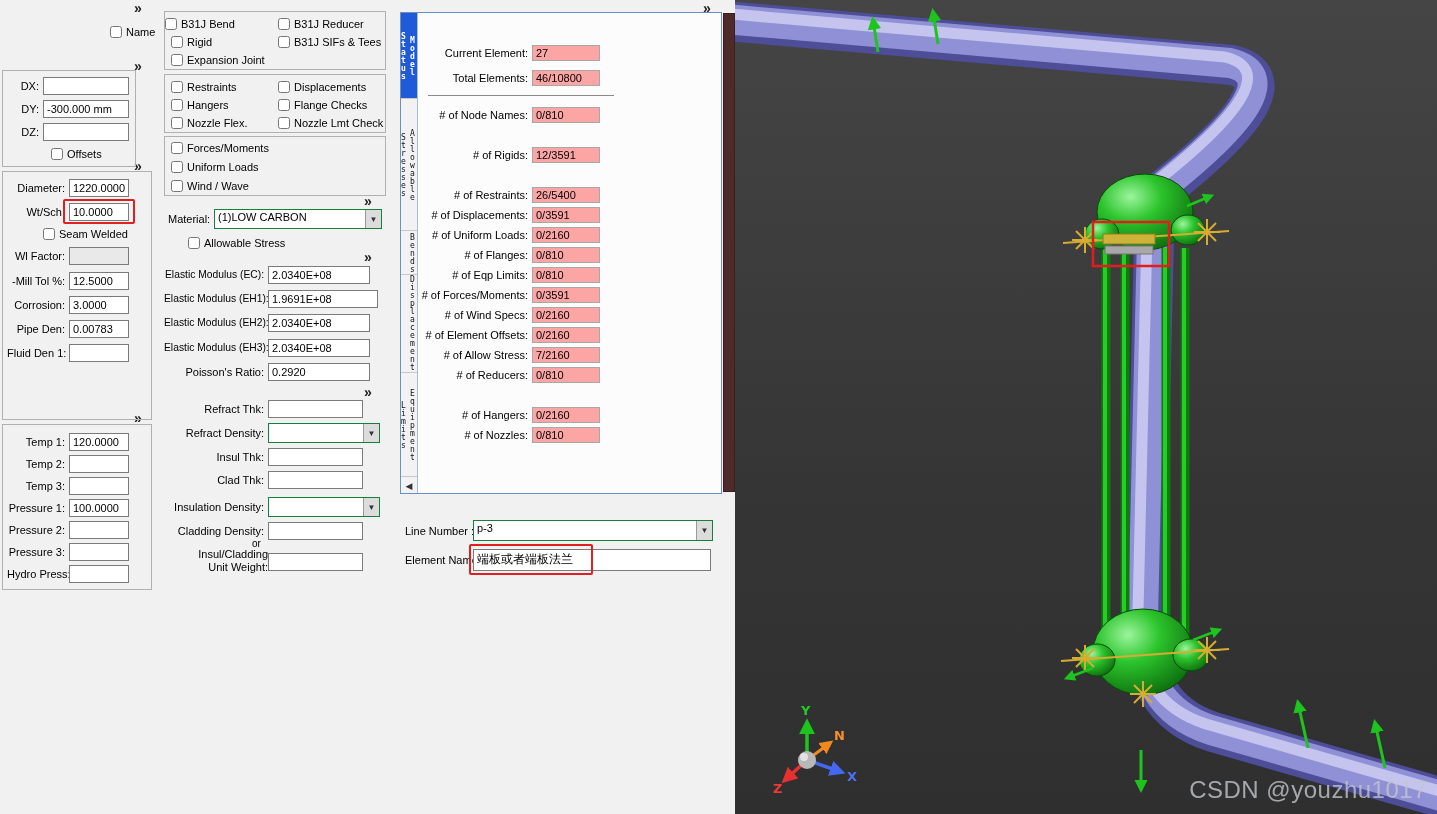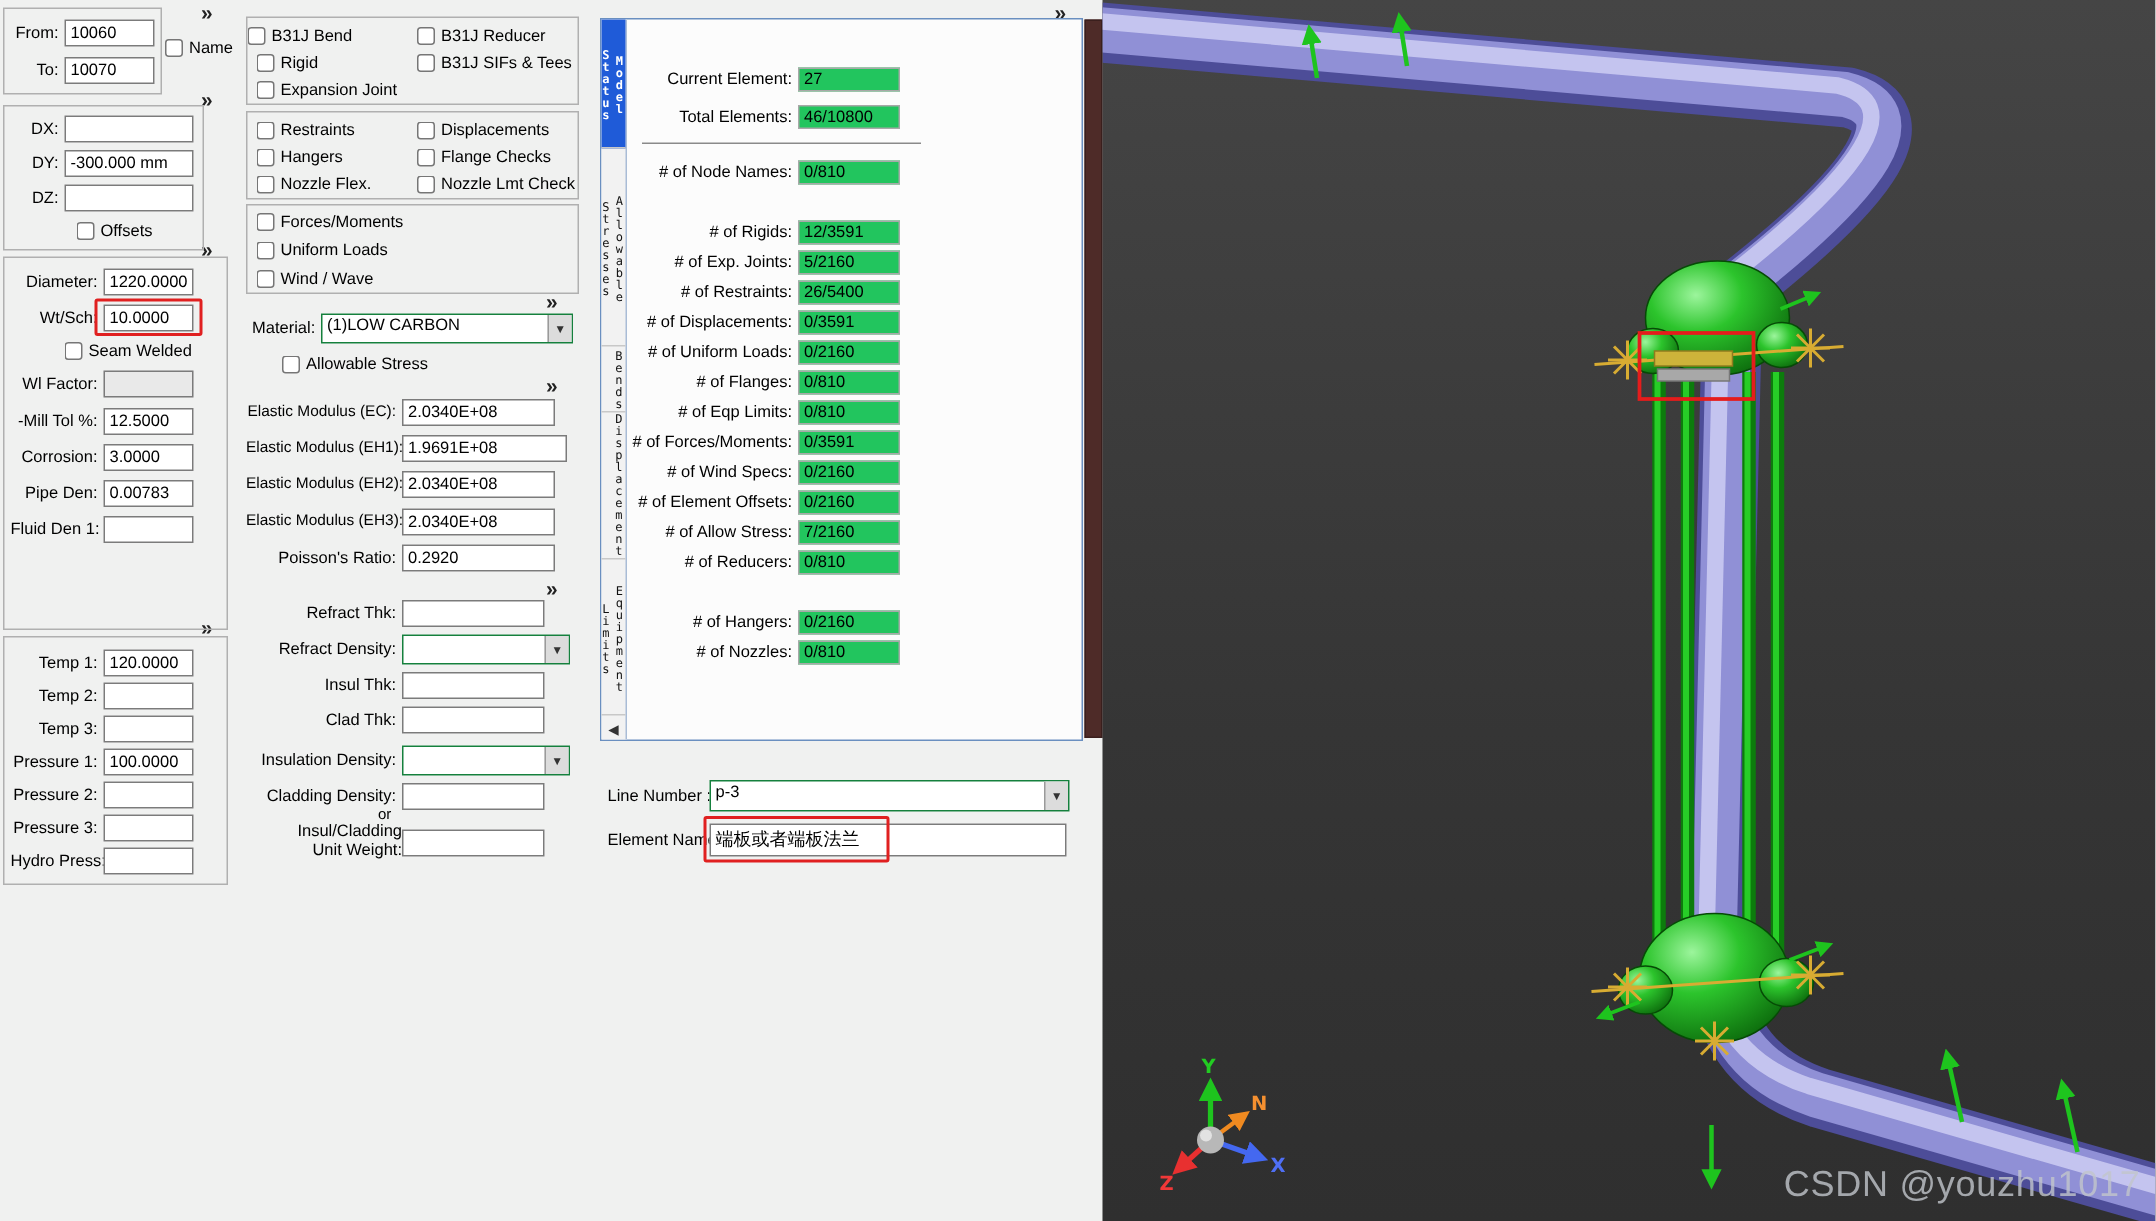--- a/index.html
+++ b/index.html
@@ -29,21 +29,21 @@
   .or-lbl { position:absolute; font-size:10px; }
 
   .ms-panel { position:absolute; border:1px solid #6a8fc0; background:#fcfcfc; }
   .ms-tabs { position:absolute; left:0; top:0; width:17px; height:100%; display:flex; flex-direction:column; background:#f2f2f2; border-right:1px solid #a9bcd6; }
   .ms-tab { writing-mode:vertical-rl; text-orientation:upright; font-family:"DejaVu Sans Mono",monospace; font-size:8px; letter-spacing:-1px; text-align:center; width:16px; color:#111; border-bottom:1px solid #c8c8c8; overflow:hidden; cursor:pointer; }
   .ms-tab.active { background:#1f5bd8; color:#fff; font-weight:bold; }
   .ms-collapse { flex:1; display:flex; align-items:flex-end; justify-content:center; font-size:9px; color:#333; padding-bottom:2px; cursor:pointer; }
   .ms-content { position:absolute; left:17px; top:0; right:0; bottom:0; }
   .ms-row { position:absolute; left:0; width:100%; height:20px; display:flex; align-items:center; }
   .ms-lbl { width:114px; text-align:right; padding-right:4px; font-size:11px; white-space:nowrap; }
-  .ms-val { width:68px; height:16px; border:1px solid #a8a8a8; background:#22c55e; font-size:11px; line-height:14px; padding:0 3px; overflow:hidden; }
+  .ms-val { width:68px; height:16px; border:1px solid #a8a8a8; background:#fca5a5; font-size:11px; line-height:14px; padding:0 3px; overflow:hidden; }
   .ms-sep { position:absolute; top:82px; left:10px; width:186px; border-top:1px solid #8a8a8a; }
 
   .maroon { position:absolute; background:#4e2b28; border:1px solid #3a1f1d; }
 
   .viewport { position:absolute; left:735px; top:0; width:702px; height:814px; background:linear-gradient(180deg,#454545 0%,#353535 60%,#2f2f2f 100%); overflow:hidden; }
   .viewport svg { position:absolute; left:0; top:0; }
   .watermark { position:absolute; right:10px; bottom:10px; font-size:24px; color:#c2c6cc; opacity:.8; letter-spacing:.5px; }
 </style>
 </head>
 <body>
@@ -54,30 +54,20 @@
 
     <div class="chev" style="left:134px;top:2px">»</div>
     <div class="chev" style="left:134px;top:60px">»</div>
     <div class="chev" style="left:134px;top:160px">»</div>
     <div class="chev" style="left:134px;top:412px">»</div>
     <div class="chev" style="left:364px;top:195px">»</div>
     <div class="chev" style="left:364px;top:251px">»</div>
     <div class="chev" style="left:364px;top:386px">»</div>
     <div class="chev" style="left:703px;top:2px">»</div>
 
-    <div class="group" style="left:2px;top:5px;width:106px;height:58px">
-      <div class="frow" style="left:2px;top:6px">
-        <span class="lbl" style="width:38px">From:</span>
-        <input class="fld" style="width: 60px;" value="10060">
-      </div>
-      <div class="frow" style="left:2px;top:31px">
-        <span class="lbl" style="width:38px">To:</span>
-        <input class="fld" style="width: 60px;" value="10070">
-      </div>
-    </div>
     <div class="cbrow" style="left:110px;top:25px">
       <input type="checkbox" style="">
       <span class="cblbl">Name</span>
     </div>
 
     <div class="group" style="left:2px;top:70px;width:134px;height:97px">
       <div class="frow" style="left:2px;top:5px">
         <span class="lbl" style="width:38px">DX:</span>
         <input class="fld" style="width: 86px;" value="">
       </div>
@@ -316,24 +306,20 @@
           <span class="ms-val">46/10800</span>
         </div>
         <div class="ms-sep"></div>
         <div class="ms-row" style="top:92px">
             <span class="ms-lbl"># of Node Names:</span>
             <span class="ms-val">0/810</span>
           </div>
         <div class="ms-row" style="top:132px">
             <span class="ms-lbl"># of Rigids:</span>
             <span class="ms-val">12/3591</span>
-          </div>
-        <div class="ms-row" style="top:152px">
-            <span class="ms-lbl"># of Exp. Joints:</span>
-            <span class="ms-val">5/2160</span>
           </div>
         <div class="ms-row" style="top:172px">
             <span class="ms-lbl"># of Restraints:</span>
             <span class="ms-val">26/5400</span>
           </div>
         <div class="ms-row" style="top:192px">
             <span class="ms-lbl"># of Displacements:</span>
             <span class="ms-val">0/3591</span>
           </div>
         <div class="ms-row" style="top:212px">

